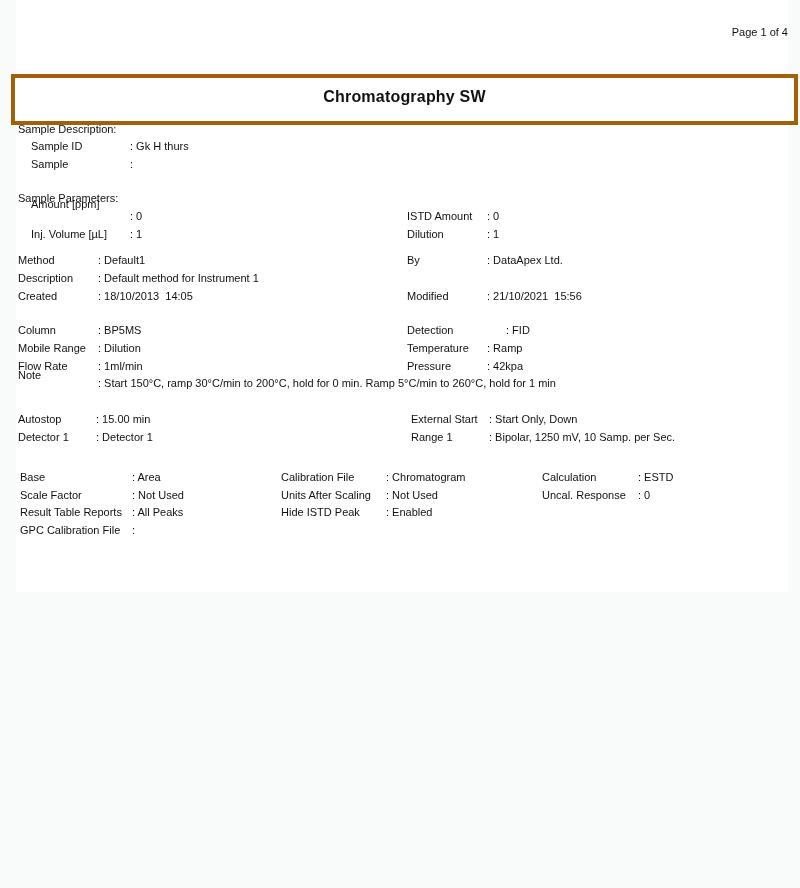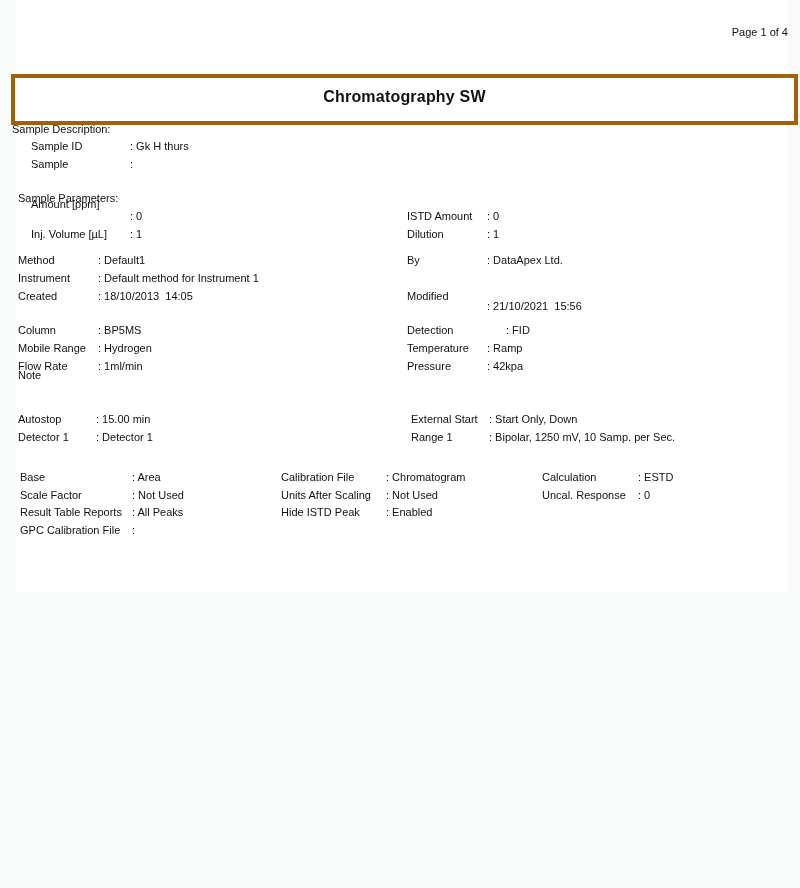--- a/index.html
+++ b/index.html
@@ -76,60 +76,61 @@
 
 <div class="canvas">
   <div class="page-bg"></div>
 
   <span class="page-num">Page 1 of 4</span>
 
   <div class="title-box">
     <span>Chromatography SW</span>
   </div>
 
-  <span class="t" style="left:12px;top:123px">Sample Description:</span>
+  <span class="t" style="left:18px;top:123px">Sample Description:</span>
   <span class="t" style="left:31px;top:140px">Sample ID</span>
   <span class="t" style="left:130px;top:140px">: Gk H thurs</span>
   <span class="t" style="left:31px;top:158px">Sample</span>
   <span class="t" style="left:130px;top:158px">:</span>
 
   <span class="t" style="left:18px;top:192px">Sample Parameters:</span>
   <span class="t" style="left:31px;top:198px">Amount [ppm]</span>
   <span class="t" style="left:130px;top:210px">: 0</span>
   <span class="t" style="left:407px;top:210px">ISTD Amount</span>
   <span class="t" style="left:487px;top:210px">: 0</span>
   <span class="t" style="left:31px;top:228px">Inj. Volume [µL]</span>
   <span class="t" style="left:130px;top:228px">: 1</span>
   <span class="t" style="left:407px;top:228px">Dilution</span>
   <span class="t" style="left:487px;top:228px">: 1</span>
 
   <span class="t" style="left:18px;top:254px">Method</span>
   <span class="t" style="left:98px;top:254px">: Default1</span>
   <span class="t" style="left:407px;top:254px">By</span>
   <span class="t" style="left:487px;top:254px">: DataApex Ltd.</span>
-  <span class="t" style="left:18px;top:272px">Instrument</span>
+  <span class="t" style="left:18px;top:272px">Description</span>
   <span class="t" style="left:98px;top:272px">: Default method for Instrument 1</span>
   <span class="t" style="left:18px;top:290px">Created</span>
   <span class="t" style="left:98px;top:290px">: 18/10/2013  14:05</span>
   <span class="t" style="left:407px;top:290px">Modified</span>
-  <span class="t" style="left:487px;top:300px">: 21/10/2021  15:56</span>
+  <span class="t" style="left:487px;top:290px">: 21/10/2021  15:56</span>
 
   <span class="t" style="left:18px;top:324px">Column</span>
   <span class="t" style="left:98px;top:324px">: BP5MS</span>
   <span class="t" style="left:407px;top:324px">Detection</span>
   <span class="t" style="left:506px;top:324px">: FID</span>
   <span class="t" style="left:18px;top:342px">Mobile Range</span>
-  <span class="t" style="left:98px;top:342px">: Hydrogen</span>
+  <span class="t" style="left:98px;top:342px">: Dilution</span>
   <span class="t" style="left:407px;top:342px">Temperature</span>
   <span class="t" style="left:487px;top:342px">: Ramp</span>
   <span class="t" style="left:18px;top:360px">Flow Rate</span>
   <span class="t" style="left:98px;top:360px">: 1ml/min</span>
   <span class="t" style="left:407px;top:360px">Pressure</span>
   <span class="t" style="left:487px;top:360px">: 42kpa</span>
   <span class="t" style="left:18px;top:369px">Note</span>
+  <span class="t" style="left:98px;top:377px">: Start 150°C, ramp 30°C/min to 200°C, hold for 0 min. Ramp 5°C/min to 260°C, hold for 1 min</span>
 
   <span class="t" style="left:18px;top:413px">Autostop</span>
   <span class="t" style="left:96px;top:413px">: 15.00 min</span>
   <span class="t" style="left:411px;top:413px">External Start</span>
   <span class="t" style="left:489px;top:413px">: Start Only, Down</span>
   <span class="t" style="left:18px;top:431px">Detector 1</span>
   <span class="t" style="left:96px;top:431px">: Detector 1</span>
   <span class="t" style="left:411px;top:431px">Range 1</span>
   <span class="t" style="left:489px;top:431px">: Bipolar, 1250 mV, 10 Samp. per Sec.</span>
 

